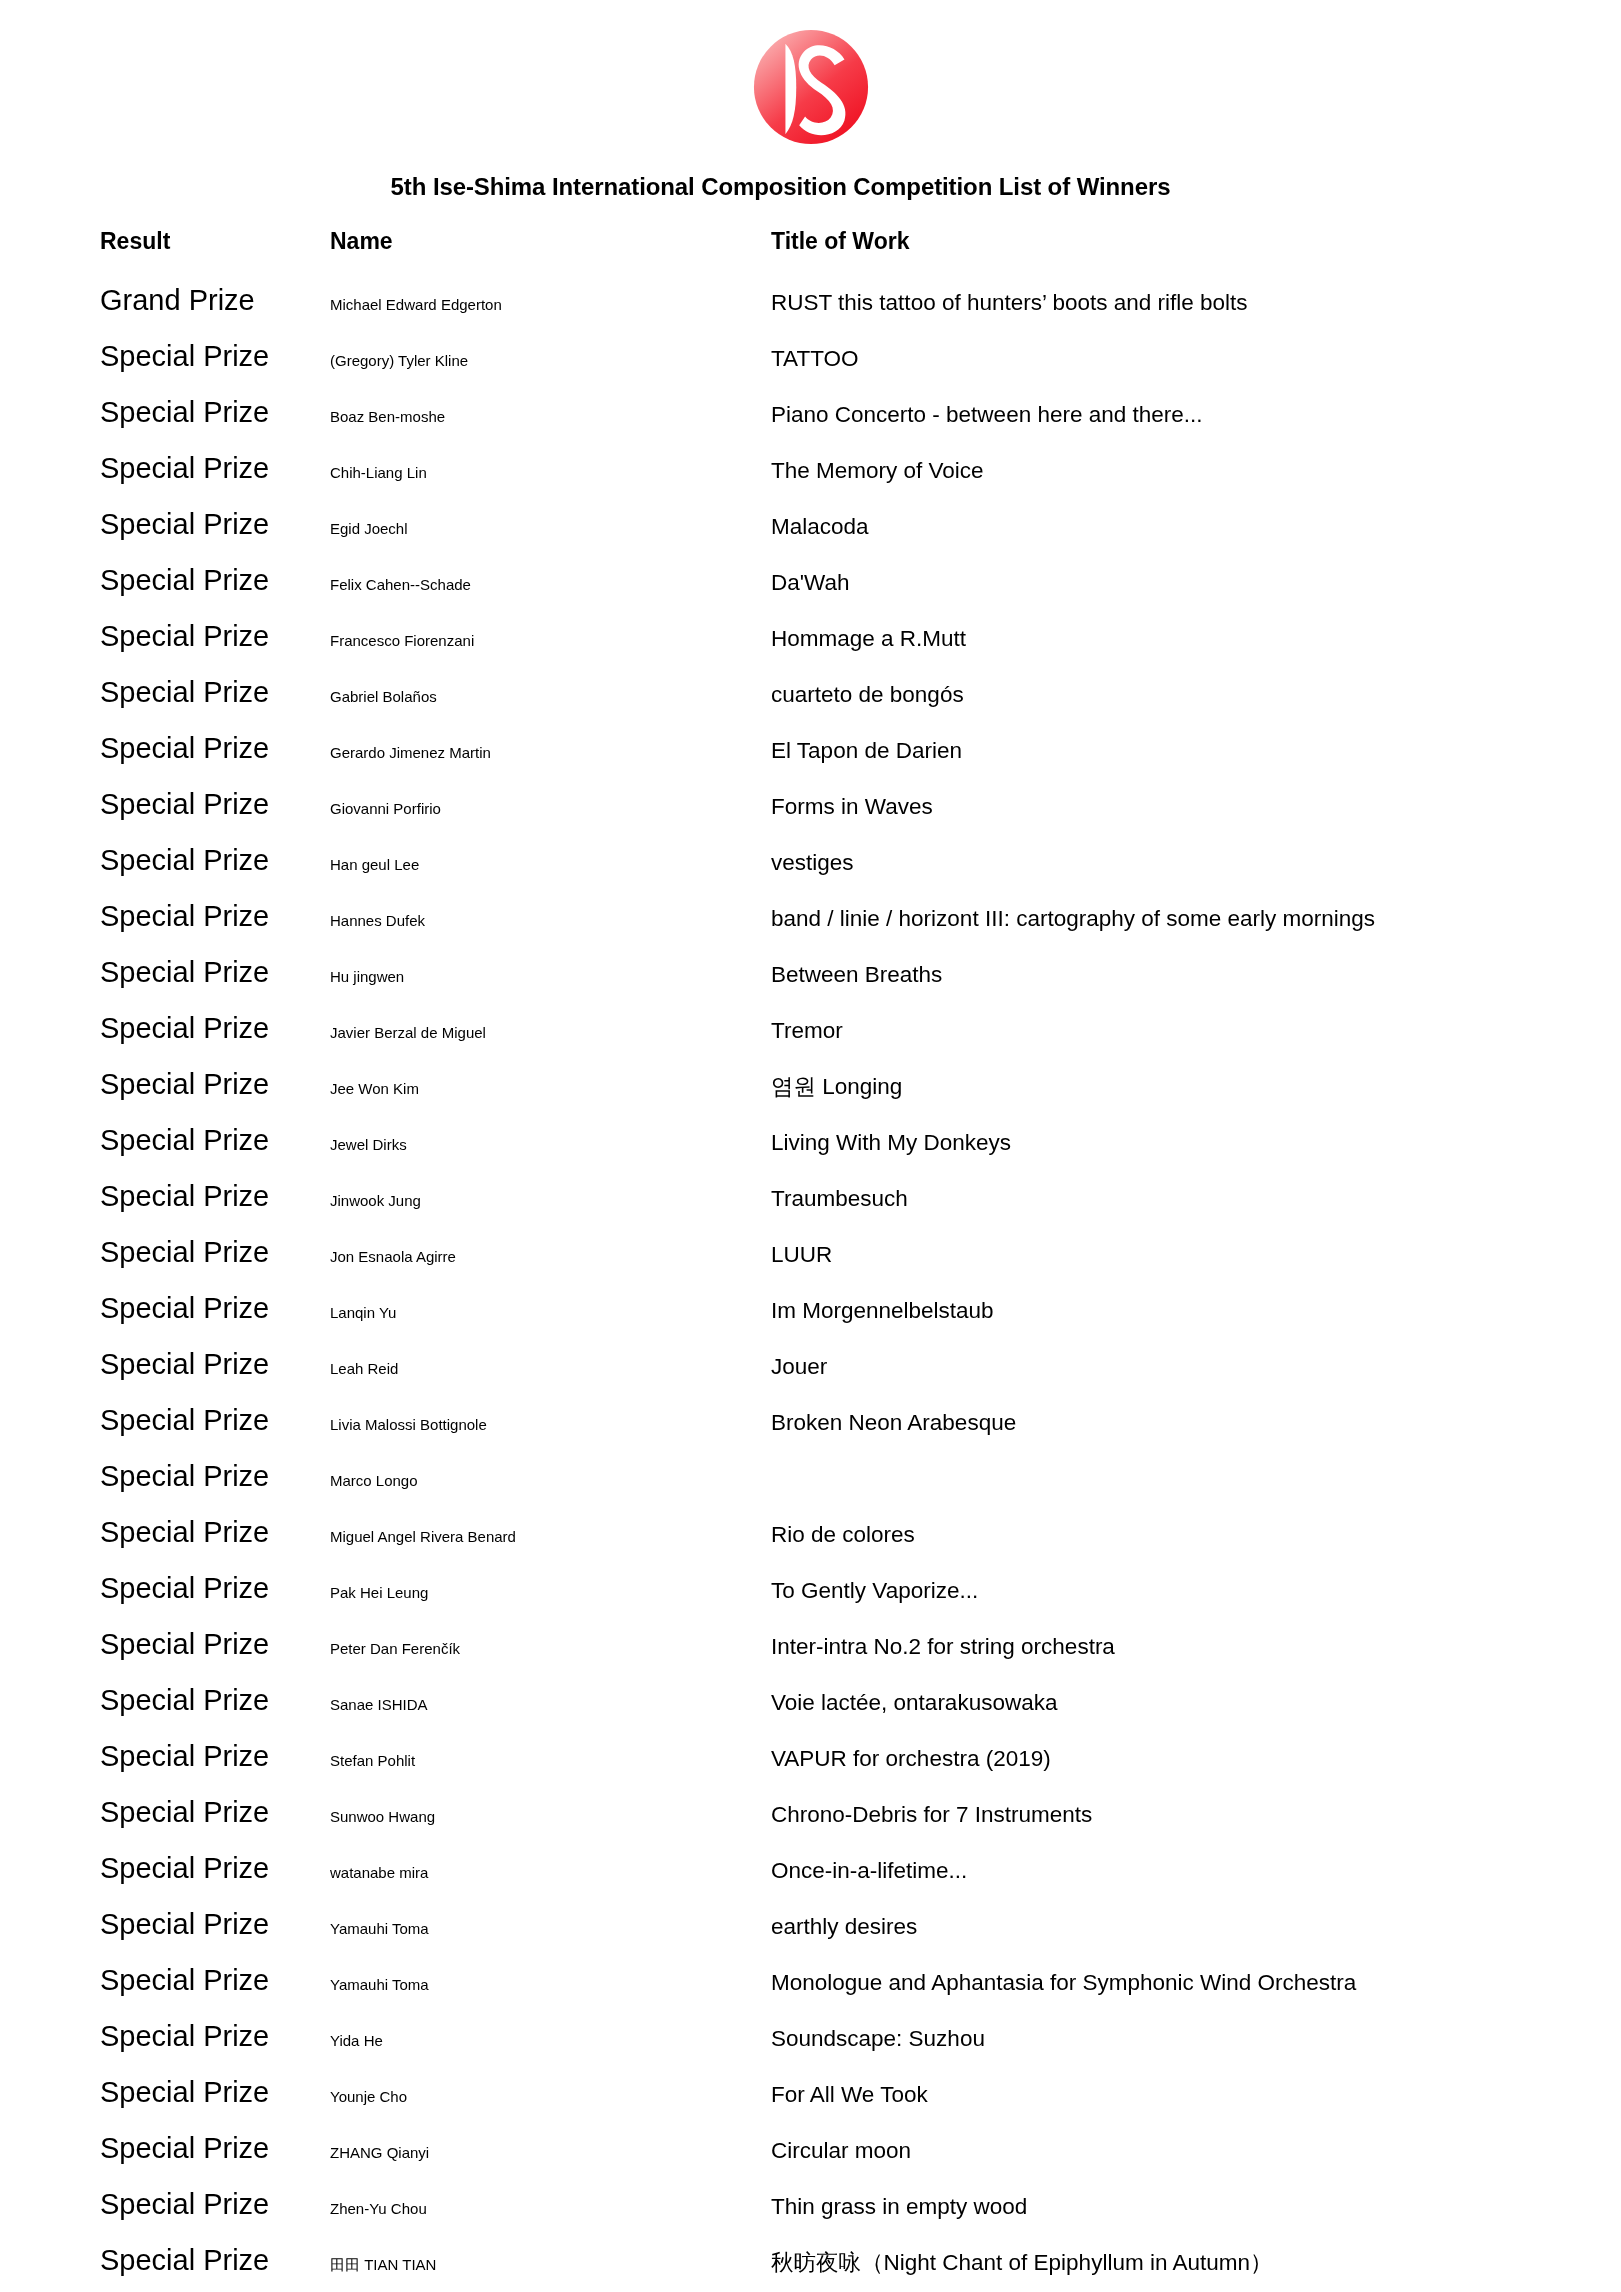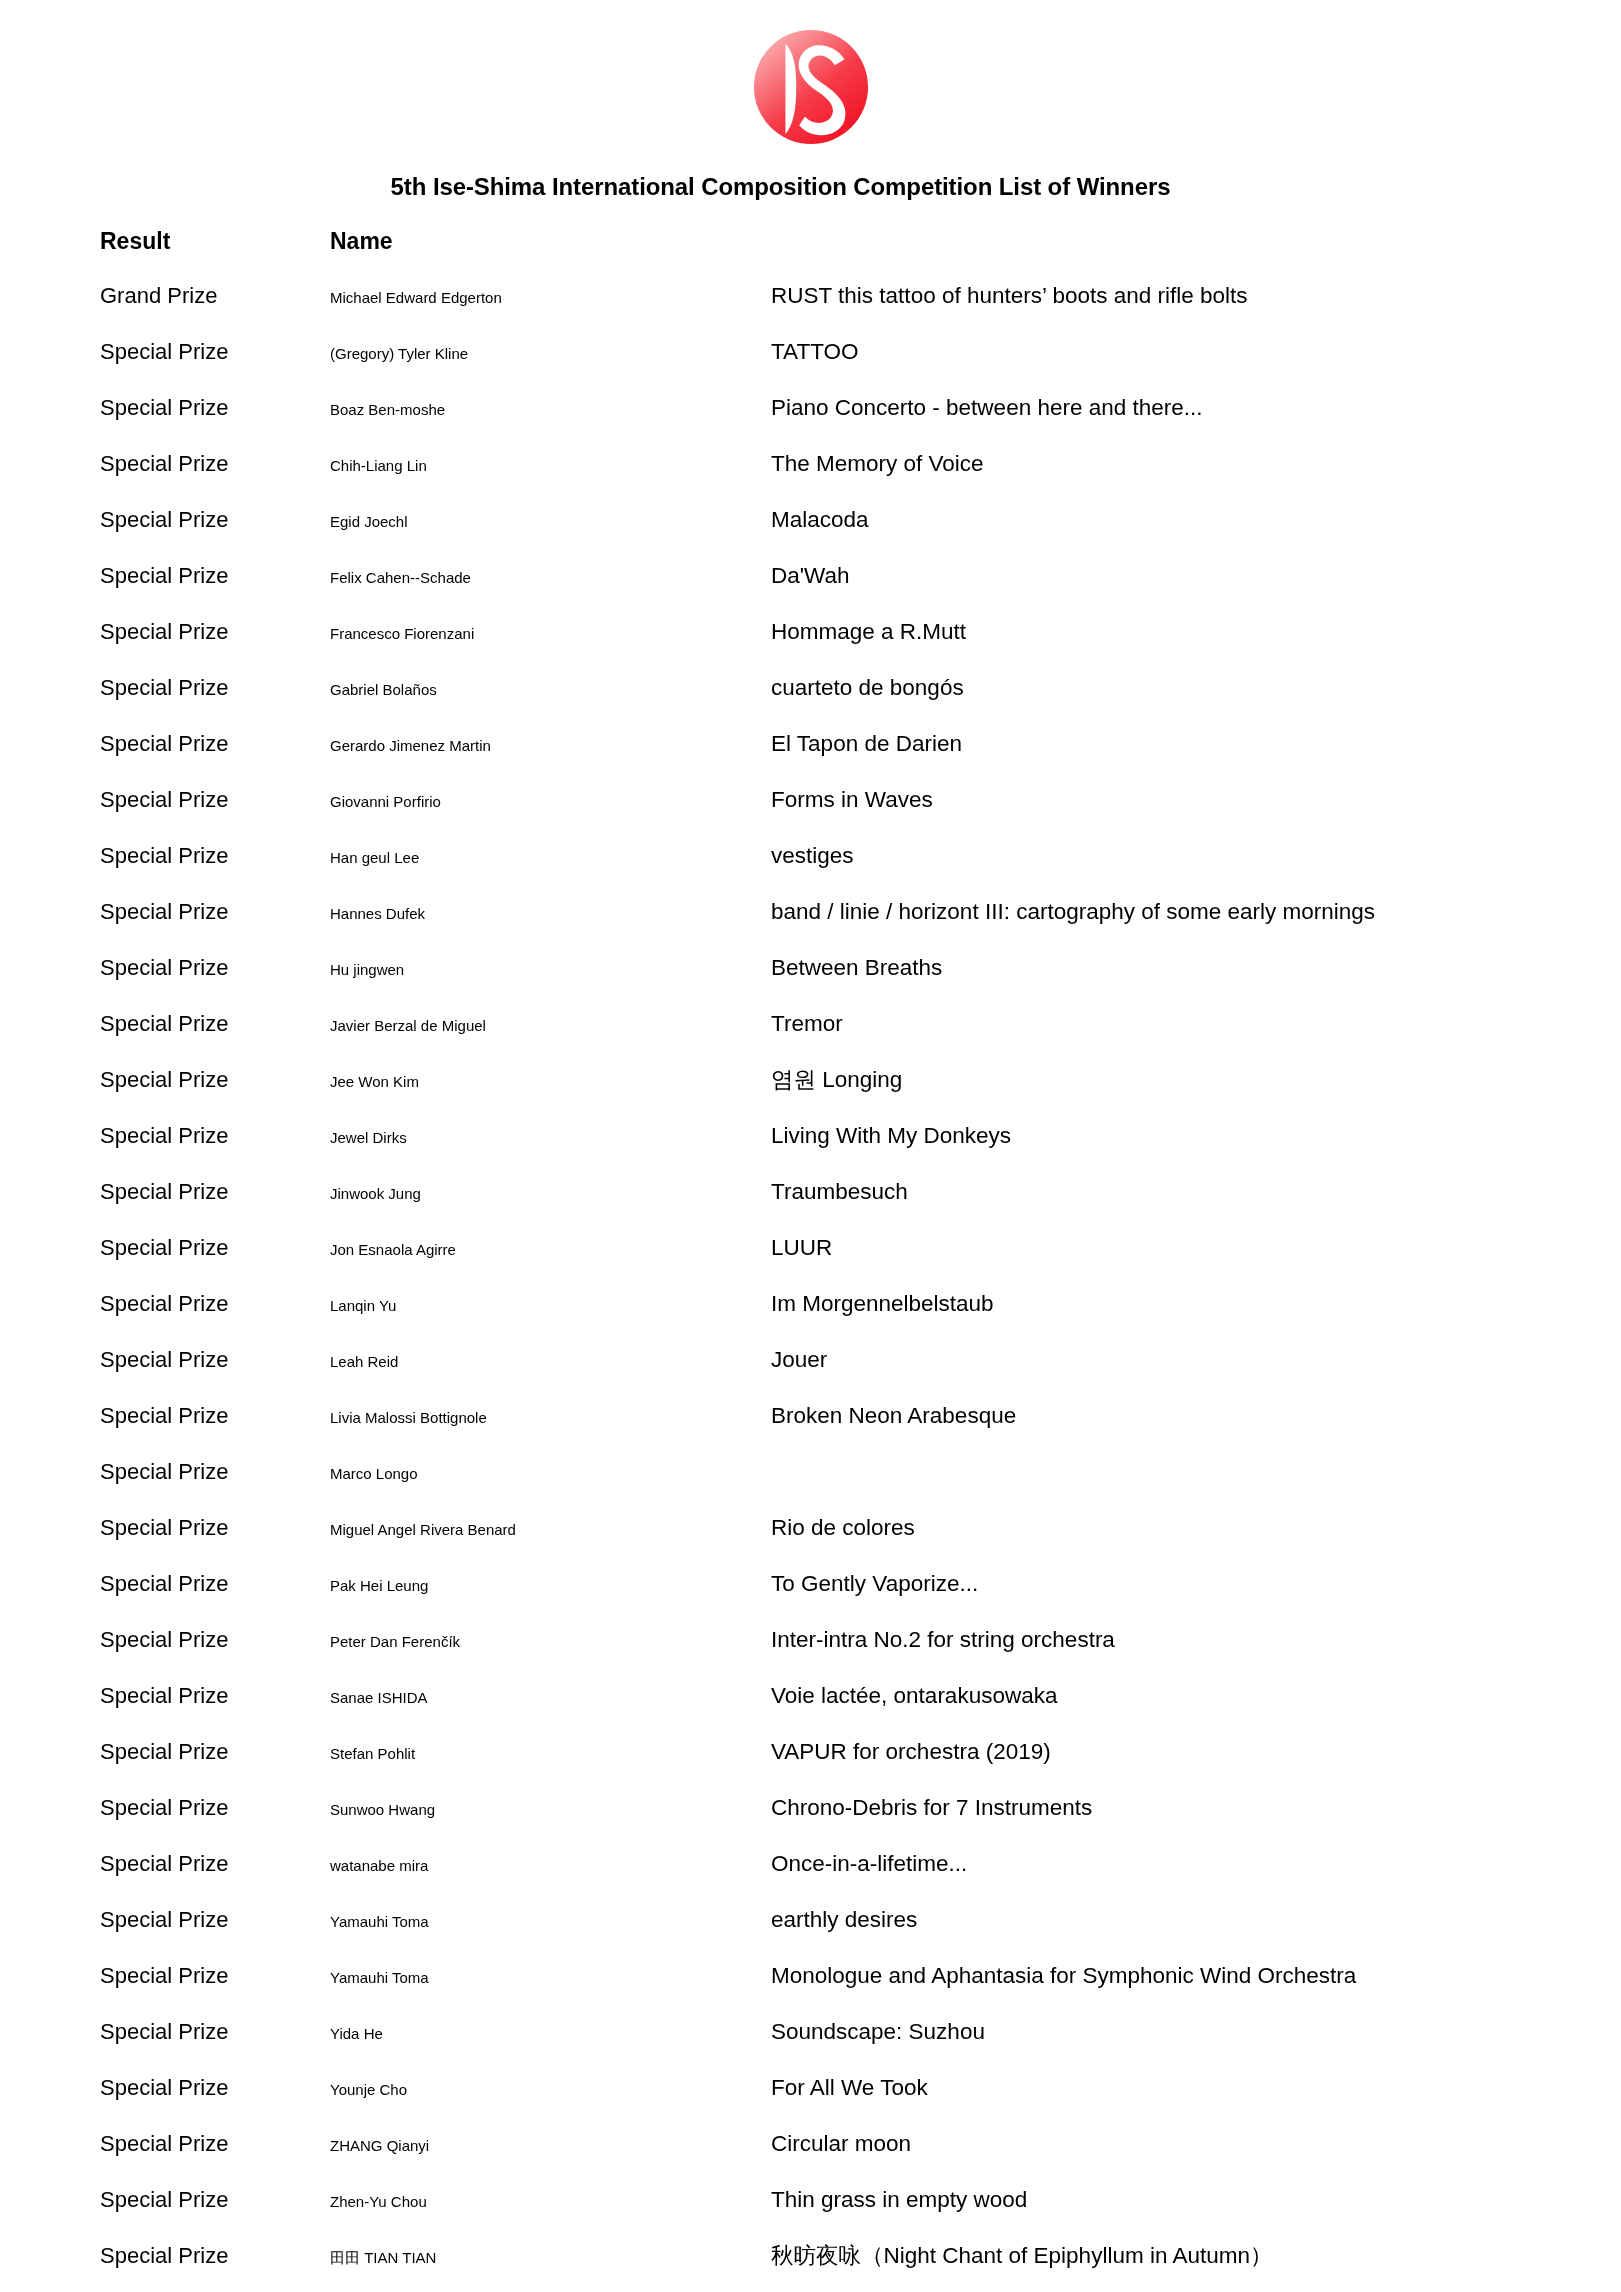--- a/index.html
+++ b/index.html
@@ -65,21 +65,21 @@
     padding-left: 100px;
     box-sizing: border-box;
   }
   .row.header {
     height: 55px;
     font-weight: bold;
   }
   .col-result {
     width: 230px;
     flex: 0 0 230px;
-    font-size: 22px;
+    font-size: 29px;
     line-height: 1.25;
   }
   .col-name {
     width: 441px;
     flex: 0 0 441px;
     font-size: 15px;
     line-height: 1.25;
   }
   .col-title {
     flex: 1 1 auto;
@@ -131,20 +131,21 @@
       </svg>
     </div>
   </div>
 
   <div class="doc-title">5th Ise-Shima International Composition Competition List of Winners</div>
 
   <div class="table">
     <div class="row header">
       <div class="col-result">Result</div>
       <div class="col-name">Name</div>
+      <div class="col-title">Title of Work</div>
     </div>
     <div id="rows-container">
         <div class="row">
           <div class="col-result">Grand Prize</div>
           <div class="col-name">Michael Edward Edgerton</div>
           <div class="col-title">RUST this tattoo of hunters’ boots and rifle bolts</div>
         </div>
         <div class="row">
           <div class="col-result">Special Prize</div>
           <div class="col-name">(Gregory) Tyler Kline</div>

